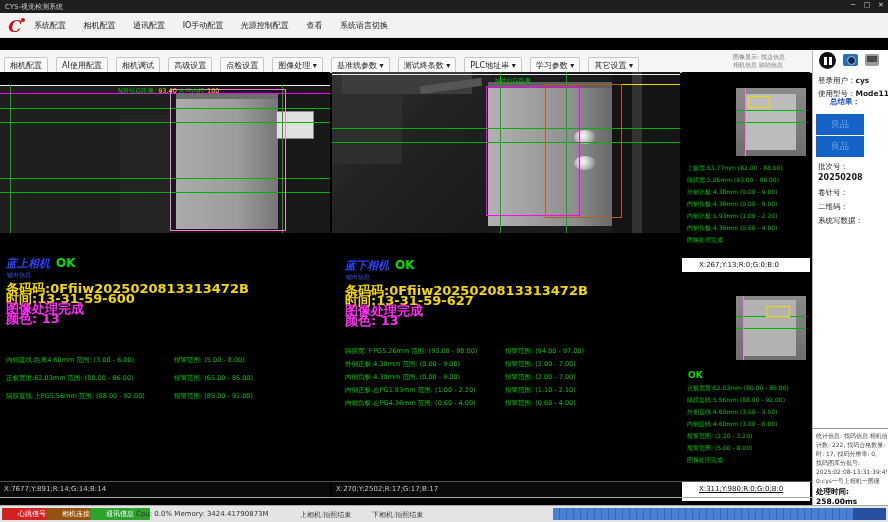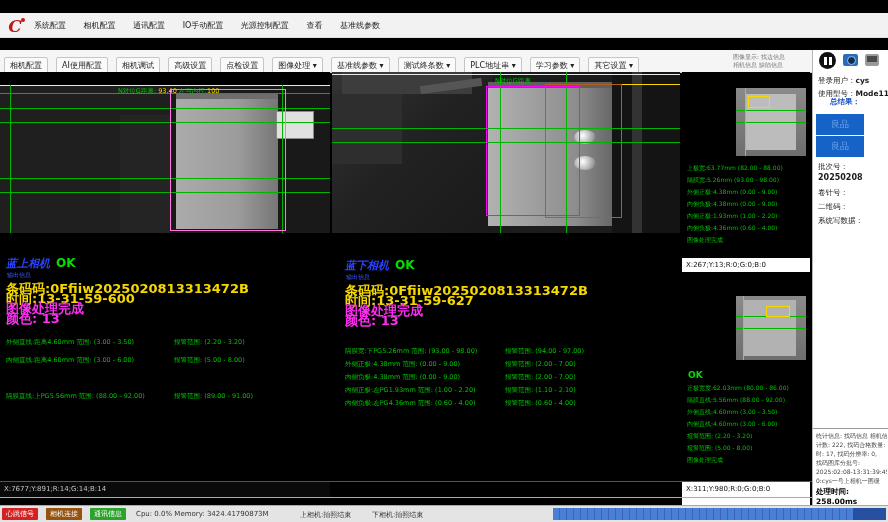--- a/index.html
+++ b/index.html
@@ -45,21 +45,21 @@
   .mrow .mr{position:absolute;}
   .coordbar{position:absolute;left:0;width:100%;height:15px;background:#0a0a0a;color:#c4c4c4;
             font-size:7px;line-height:15px;padding-left:4px;box-sizing:border-box;}
 
   
   .preview{background:#000;}
   .pv-img{position:absolute;overflow:hidden;background:linear-gradient(180deg,#8a8a8a,#6e6e6e);}
   .pv-line{position:absolute;font-size:6px;color:#00c400;white-space:nowrap;left:5px;}
   .pv-ok{position:absolute;left:6px;font-size:9px;font-weight:bold;color:#00e000;}
   .pv-coord{position:absolute;left:0;width:100%;background:#fff;color:#111;font-size:7px;
-            line-height:14px;padding-left:4px;box-sizing:border-box;}
+            line-height:14px;padding-left:17px;box-sizing:border-box;}
 
   
   .sidebar{left:812px;top:50px;width:76px;height:455px;background:#fff;border-left:1px solid #b5b5b5;box-sizing:border-box;}
   .side-label{position:absolute;left:5px;font-size:7.5px;color:#1a1a1a;white-space:nowrap;}
   .side-value{font-weight:bold;}
   .side-total{color:#1a52c8;font-weight:bold;}
   .result-box{position:absolute;left:3px;width:48px;height:21px;background:#1663c7;color:#6ea6e8;
               font-size:9px;text-align:center;line-height:21px;}
   .icon-pause{position:absolute;left:6px;top:2px;width:17px;height:17px;border-radius:50%;background:#101010;
               display:flex;align-items:center;justify-content:center;gap:2px;}
@@ -69,52 +69,58 @@
                    background:#0d2f57;border:1px solid #9fc4ea;}
   .icon-dev{position:absolute;left:52px;top:4px;width:14px;height:12px;background:#9a9a9a;border-radius:2px;}
   .icon-dev::after{content:"";position:absolute;left:2px;top:2px;width:10px;height:6px;background:#4a4a4a;}
   .stats{position:absolute;left:0;top:378px;width:76px;height:77px;background:#fff;border-top:1px solid #9a9a9a;
          box-sizing:border-box;padding:2px 2px 0 3px;}
   .stats .sline{font-size:6px;color:#444;line-height:9px;white-space:nowrap;overflow:hidden;}
   .stats .stime{font-size:7.5px;font-weight:bold;color:#000;margin-top:2px;}
 
   
   .statusbar{left:0;top:505px;width:888px;height:17px;background:#e4e4e4;border-top:1px solid #a8a8a8;box-sizing:border-box;}
-  .badge{position:absolute;top:2px;font-size:7px;color:#fff;padding:1px 4px;border-radius:1px;}
+  .badge{position:absolute;top:2px;font-size:7px;color:#fff;padding:1px 16px;border-radius:1px;}
   .b-red{background:#d42222;}
   .b-brown{background:#96520f;}
   .b-green{background:#2da32d;}
   .sb-text{position:absolute;top:4px;font-size:7px;color:#333;white-space:nowrap;}
   .bluebar{position:absolute;left:553px;top:2px;width:300px;height:12px;
            background:repeating-linear-gradient(90deg,#4a7fd6 0 6px,#3a66b8 6px 7px);}
   .bluebar-end{position:absolute;left:853px;top:2px;width:33px;height:12px;background:#2850a0;}
 
   .sepline{left:0;top:497px;width:812px;height:1px;background:#aaa;}
   .topline482{left:0;top:481px;width:812px;height:1px;background:#555;}
 
   
   .prod{position:absolute;}
   .blob{position:absolute;border-radius:50%;background:radial-gradient(circle at 40% 40%,#fff,#9a9a9a 70%,#555);}
 </style>
 </head>
 <body>
 
 <div id="app">
 
+  <div class="abs titlebar">
+    <span class="title">CYS-视觉检测系统</span>
+    <span class="win-ctl" style="right:28px;">─</span>
+    <span class="win-ctl" style="right:14px;">□</span>
+    <span class="win-ctl" style="right:0;">✕</span>
+  </div>
 
   <div class="abs menubar">
     <div class="logo">C</div>
     <div class="menu-items">
       <span>系统配置</span>
       <span>相机配置</span>
       <span>通讯配置</span>
       <span>IO手动配置</span>
       <span>光源控制配置</span>
       <span>查看</span>
-      <span>基准线参数</span>
+      <span>系统语言切换</span>
     </div>
   </div>
 
 
   <div class="abs toolbar">
     <div class="btns">
       <span class="tbtn">相机配置</span>
       <span class="tbtn">AI使用配置</span>
       <span class="tbtn">相机调试</span>
       <span class="tbtn">高级设置</span>
@@ -155,25 +161,25 @@
 
     <div class="cam-title" style="left:6px;top:184px;">
       <span>蓝上相机</span><span class="ok">OK</span>
     </div>
     <div class="sub-label" style="left:7px;top:199px;">输出信息</div>
     <div class="info-line t-yellow" style="left:6px;top:208px;">条码码:0Ffiiw2025020813313472B</div>
     <div class="info-line t-yellow" style="left:6px;top:218px;">时间:13-31-59-600</div>
     <div class="info-line t-mag" style="left:6px;top:228px;">图像处理完成</div>
     <div class="info-line t-mag" style="left:6px;top:238px;">颜色: 13</div>
 
-    <div class="mrow" style="left:6px;top:266px;">
-      <span>外侧直线:距离4.60mm 范围: (3.00 - 3.50)</span><span class="mr" style="left:168px;">报警范围: (2.20 - 3.20)</span>
-    </div>
     <div class="mrow" style="left:6px;top:284px;">
       <span>内侧直线:距离4.60mm 范围: (3.00 - 6.00)</span><span class="mr" style="left:168px;">报警范围: (5.00 - 8.00)</span>
+    </div>
+    <div class="mrow" style="left:6px;top:302px;">
+      <span>正极宽度:62.03mm 范围: (80.00 - 86.00)</span><span class="mr" style="left:168px;">报警范围: (65.00 - 85.00)</span>
     </div>
     <div class="mrow" style="left:6px;top:320px;">
       <span>隔膜直线:上PG5.56mm 范围: (88.00 - 92.00)</span><span class="mr" style="left:168px;">报警范围: (89.00 - 91.00)</span>
     </div>
 
     <div class="coordbar" style="top:410px;">X:7677;Y:891;R:14;G:14;B:14</div>
   </div>
 
   <div class="abs panel panel-right">
     <div class="imgzone" style="left:0;top:0;width:348px;height:161px;background:#1c1c1c;">
@@ -216,20 +222,21 @@
     <div class="mrow" style="left:13px;top:301px;">
       <span>内侧负极:4.38mm 范围: (0.00 - 9.00)</span><span class="mr" style="left:160px;">报警范围: (2.00 - 7.00)</span>
     </div>
     <div class="mrow" style="left:13px;top:314px;">
       <span>内侧正极:左PG1.93mm 范围: (1.00 - 2.20)</span><span class="mr" style="left:160px;">报警范围: (1.10 - 2.10)</span>
     </div>
     <div class="mrow" style="left:13px;top:327px;">
       <span>内侧负极:左PG4.36mm 范围: (0.60 - 4.00)</span><span class="mr" style="left:160px;">报警范围: (0.60 - 4.00)</span>
     </div>
 
+    <div class="coordbar" style="top:410px;">X:270;Y:2502;R:17;G:17;B:17</div>
   </div>
 
   <div class="abs preview" style="left:682px;top:72px;width:128px;height:200px;">
     <div class="pv-img" style="left:54px;top:16px;width:70px;height:68px;">
       <div class="prod" style="left:10px;top:6px;width:50px;height:56px;background:#bcbcbc;"></div>
       <div class="hline green" style="top:22px;"></div>
       <div class="hline green" style="top:34px;"></div>
       <div class="prod" style="left:12px;top:8px;width:20px;height:10px;border:1px solid #f5d800;"></div>
       <div class="vline" style="left:9px;background:#ff77dd;"></div>
     </div>
@@ -252,21 +259,21 @@
       <div class="vline" style="left:7px;background:#ff77dd;"></div>
     </div>
     <div class="pv-ok" style="top:96px;">OK</div>
     <div class="pv-line" style="top:110px;">正极宽度:62.03mm (80.00 - 86.00)</div>
     <div class="pv-line" style="top:122px;">隔膜直线:5.56mm (88.00 - 92.00)</div>
     <div class="pv-line" style="top:134px;">外侧直线:4.60mm (3.00 - 3.50)</div>
     <div class="pv-line" style="top:146px;">内侧直线:4.60mm (3.00 - 6.00)</div>
     <div class="pv-line" style="top:158px;">报警范围: (2.20 - 3.20)</div>
     <div class="pv-line" style="top:170px;">报警范围: (5.00 - 8.00)</div>
     <div class="pv-line" style="top:182px;">图像处理完成</div>
-    <div class="pv-coord" style="top:208px;height:26px;line-height:15px;">X:311;Y:980;R:0;G:0;B:0</div>
+    <div class="pv-coord" style="top:208px;height:19px;line-height:15px;text-decoration:underline;">X:311;Y:980;R:0;G:0;B:0</div>
   </div>
 
   <div class="abs topline482"></div>
   <div class="abs sepline"></div>
 
   <div class="abs sidebar">
     <div class="icon-pause">
         <i></i>
         <i></i>
       </div>

